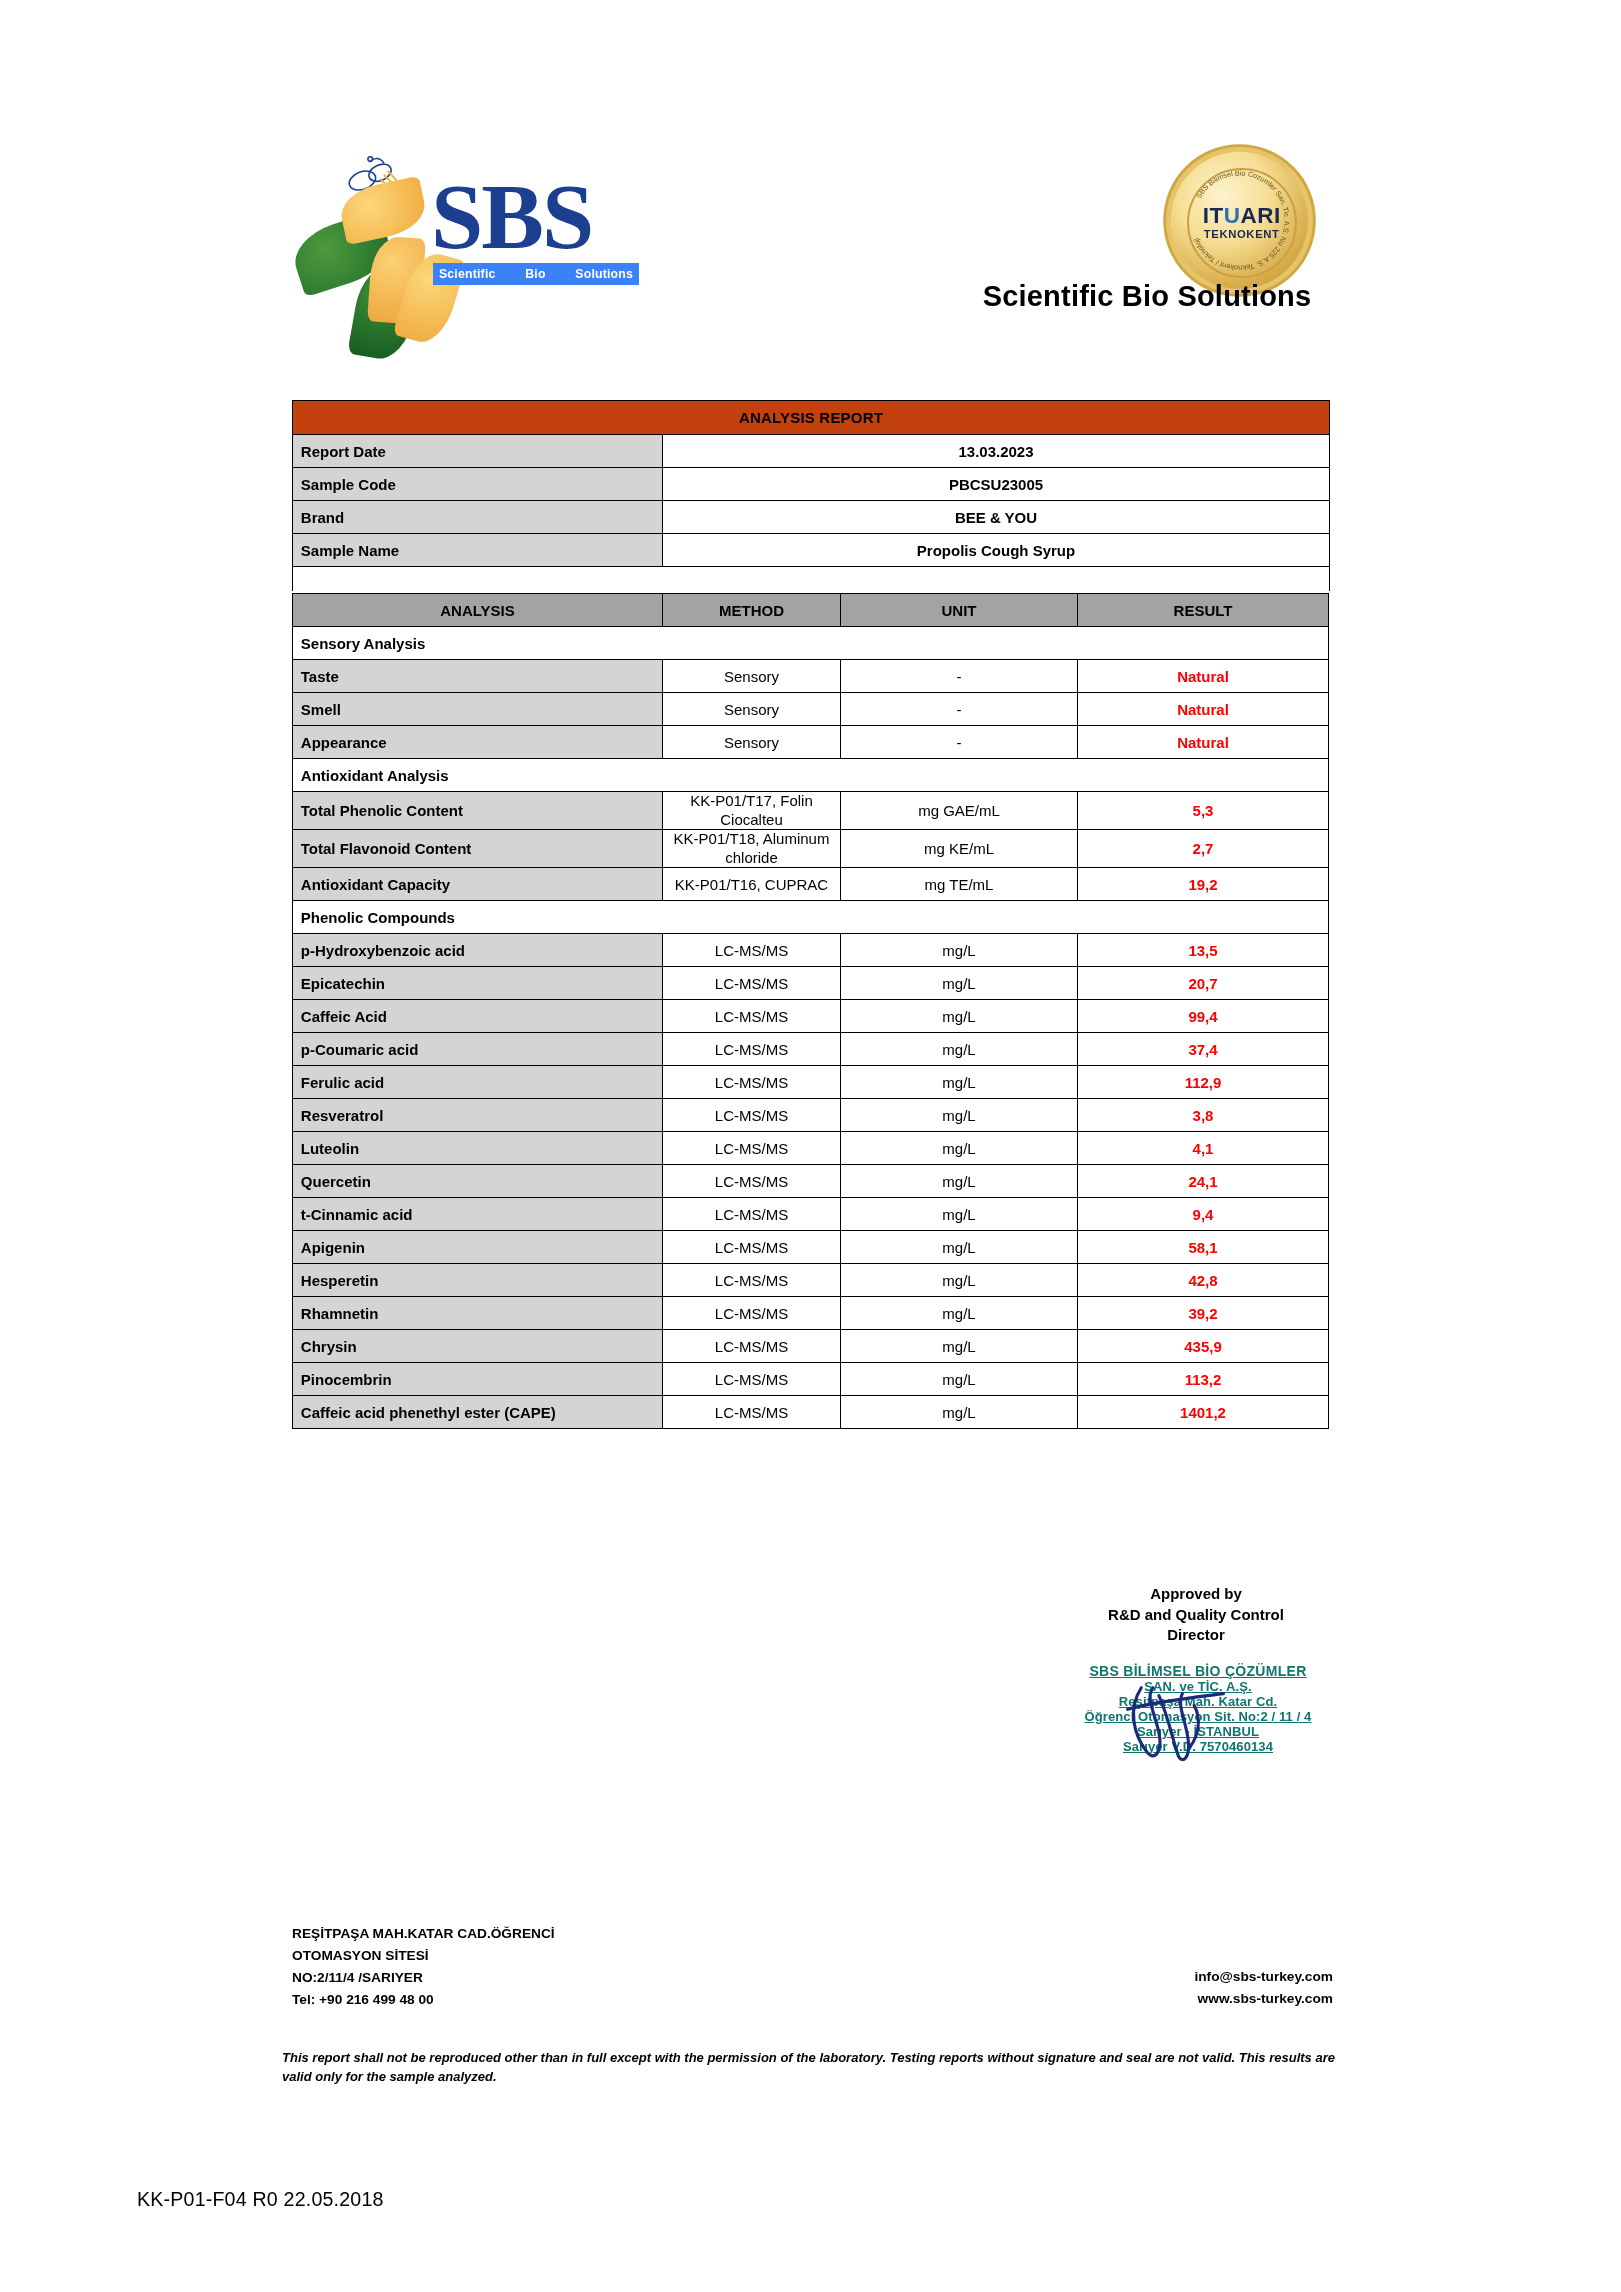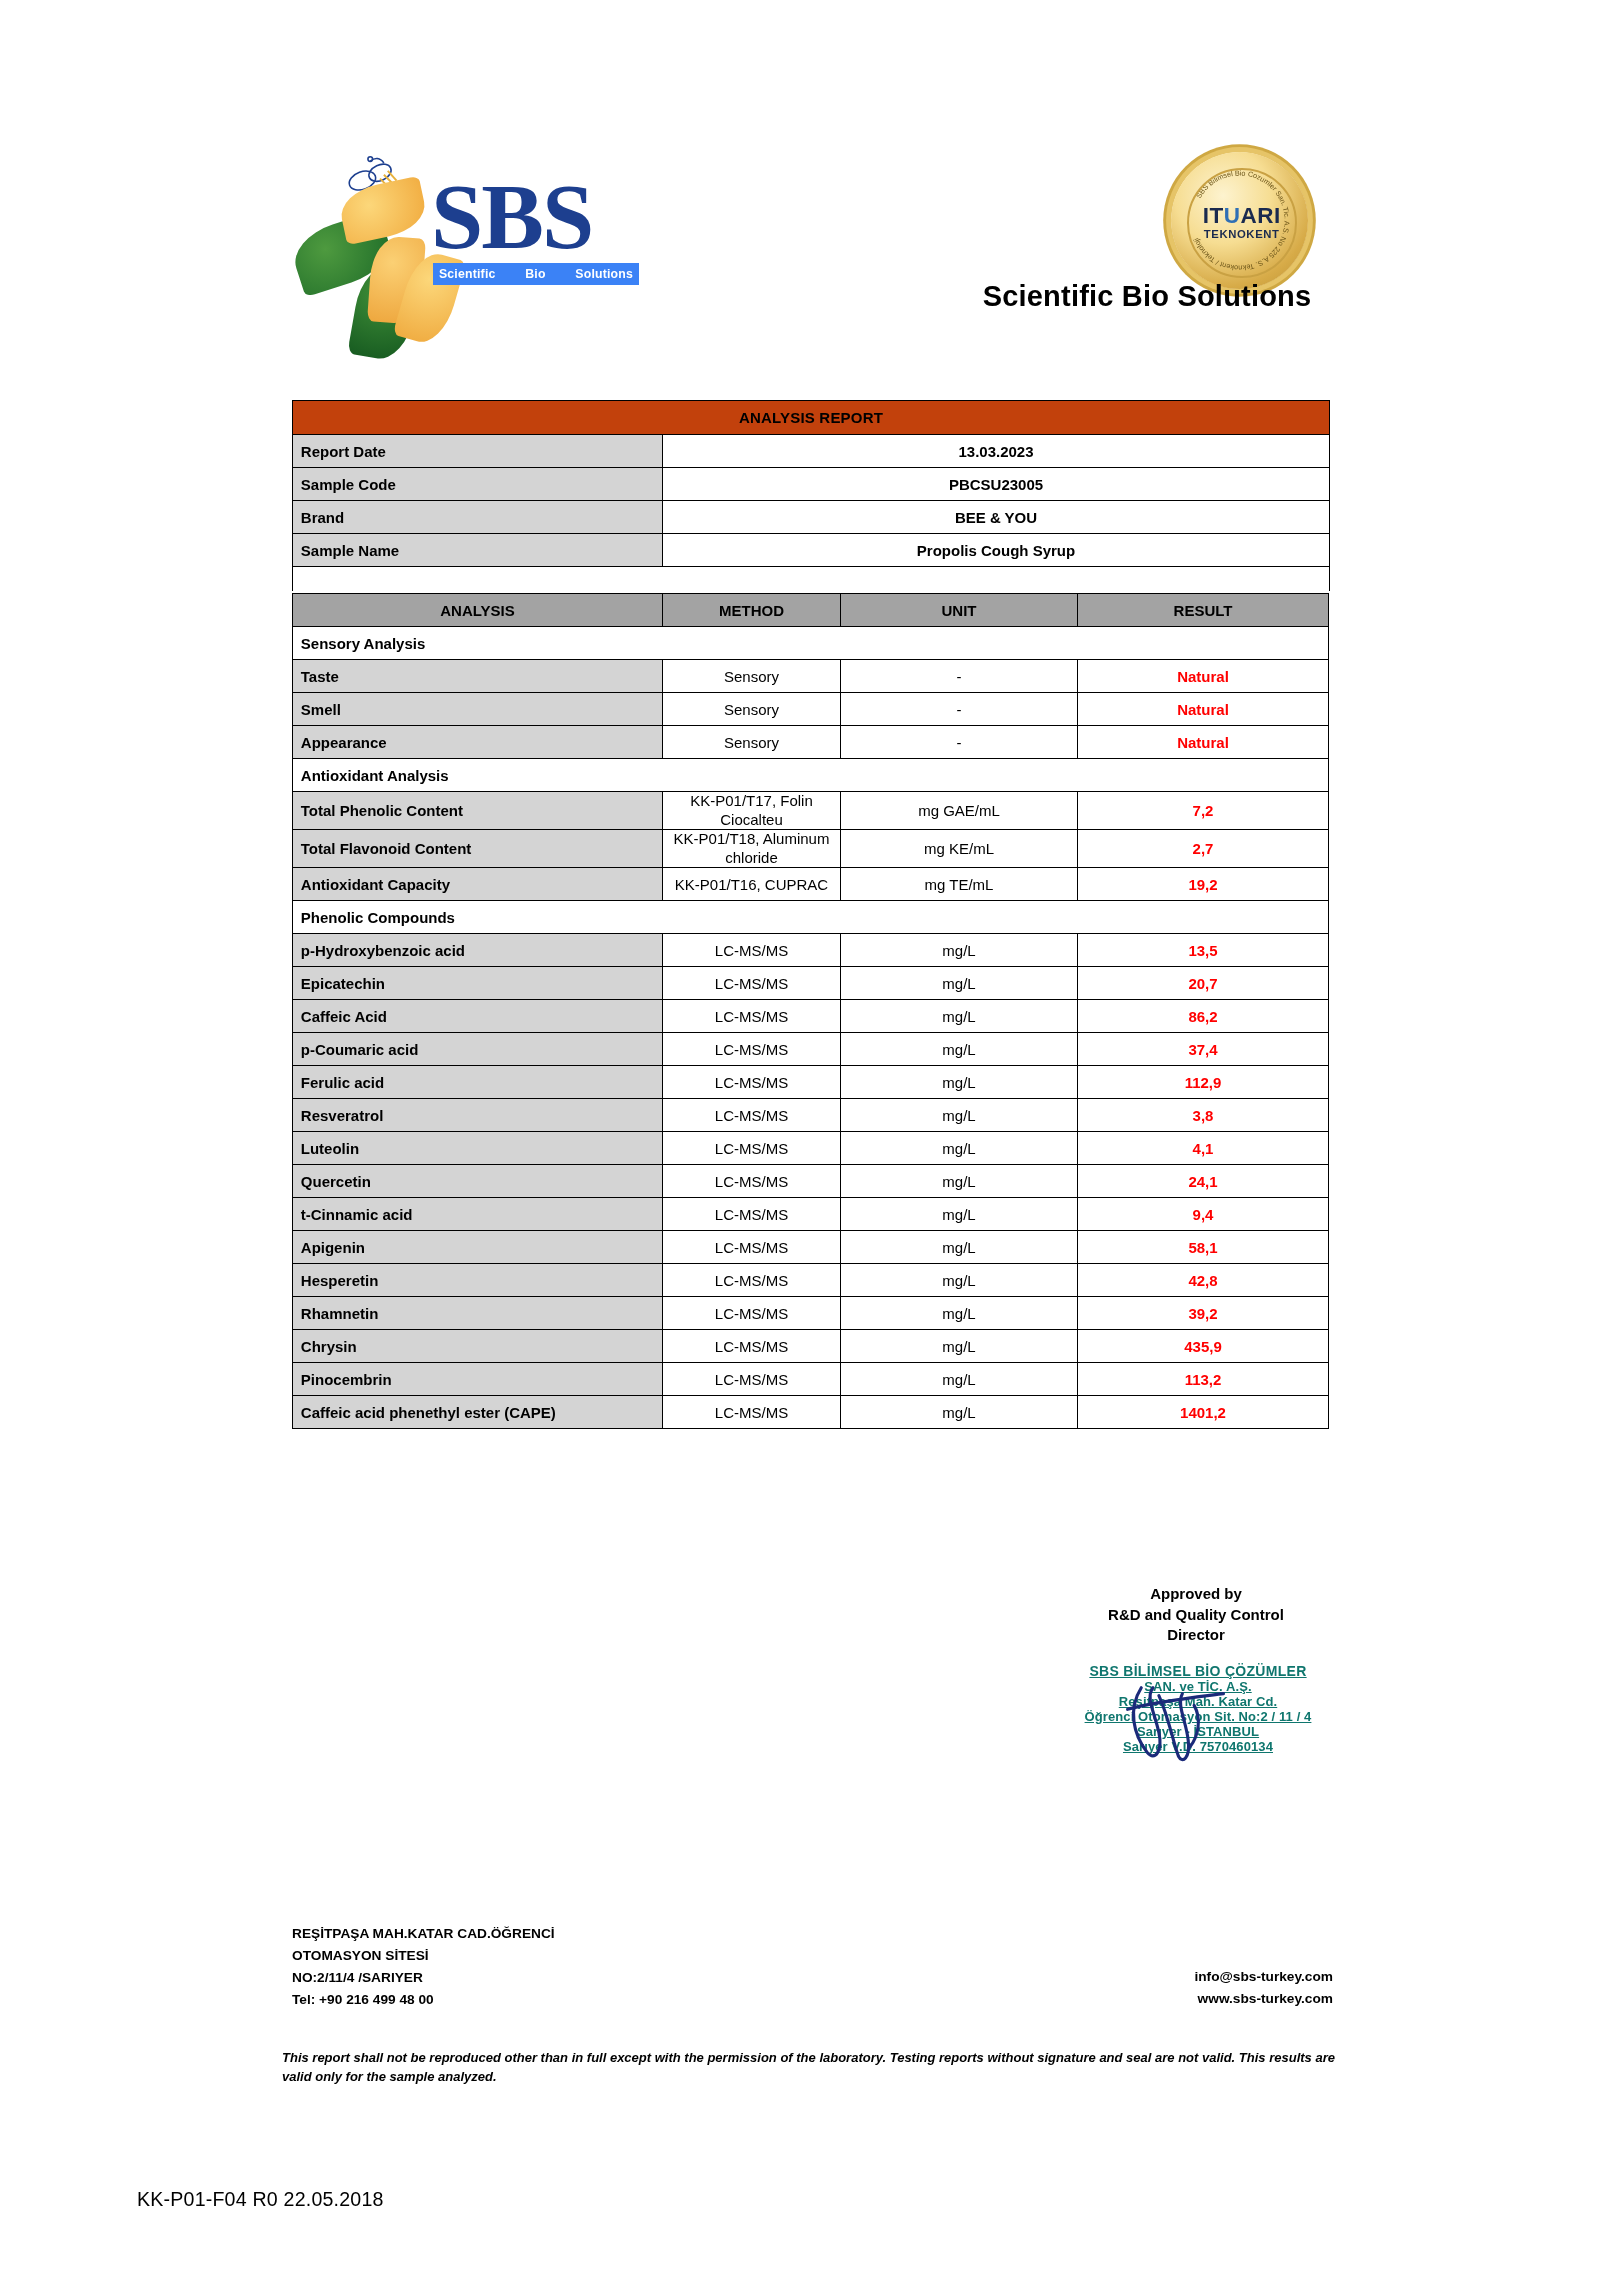--- a/index.html
+++ b/index.html
@@ -212,21 +212,21 @@
         <td class="cell-c">-</td>
         <td class="res" style="color: rgb(255, 0, 0);">Natural</td>
       </tr>
       <tr class="section-row">
         <td colspan="4">Antioxidant Analysis</td>
       </tr>
       <tr class="tall">
         <td class="an-label">Total Phenolic Content</td>
         <td class="cell-c method-2line">KK-P01/T17, Folin Ciocalteu</td>
         <td class="cell-c">mg GAE/mL</td>
-        <td class="res" style="color: rgb(255, 0, 0);">7,2</td>
+        <td class="res" style="color: rgb(255, 0, 0);">5,3</td>
       </tr>
       <tr class="tall">
         <td class="an-label">Total  Flavonoid Content</td>
         <td class="cell-c method-2line">KK-P01/T18, Aluminum chloride</td>
         <td class="cell-c">mg KE/mL</td>
         <td class="res" style="color: rgb(255, 0, 0);">2,7</td>
       </tr>
       <tr>
         <td class="an-label">Antioxidant Capacity</td>
         <td class="cell-c">KK-P01/T16, CUPRAC</td>
@@ -245,21 +245,21 @@
       <tr>
         <td class="an-label">Epicatechin</td>
         <td class="cell-c">LC-MS/MS</td>
         <td class="cell-c">mg/L</td>
         <td class="res" style="color: rgb(255, 0, 0);">20,7</td>
       </tr>
       <tr>
         <td class="an-label">Caffeic Acid</td>
         <td class="cell-c">LC-MS/MS</td>
         <td class="cell-c">mg/L</td>
-        <td class="res" style="color: rgb(255, 0, 0);">86,2</td>
+        <td class="res" style="color: rgb(255, 0, 0);">99,4</td>
       </tr>
       <tr>
         <td class="an-label">p-Coumaric acid</td>
         <td class="cell-c">LC-MS/MS</td>
         <td class="cell-c">mg/L</td>
         <td class="res" style="color: rgb(255, 0, 0);">37,4</td>
       </tr>
       <tr>
         <td class="an-label">Ferulic acid</td>
         <td class="cell-c">LC-MS/MS</td>

